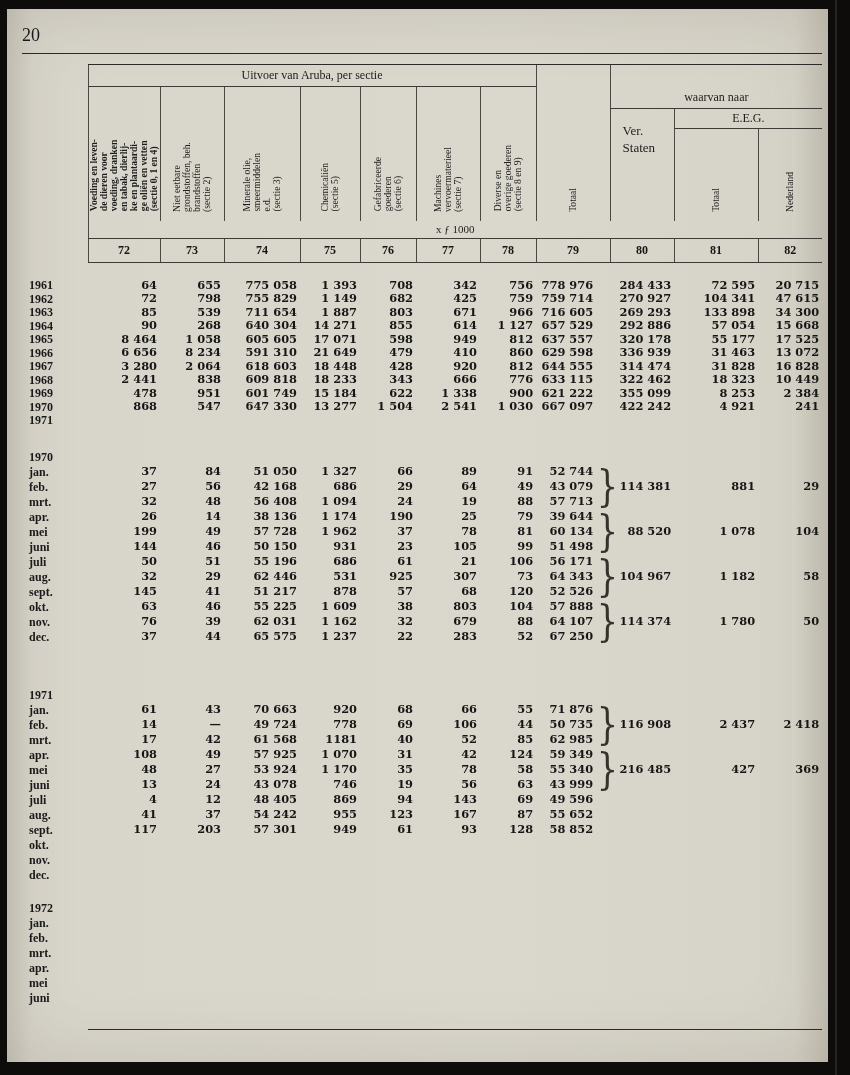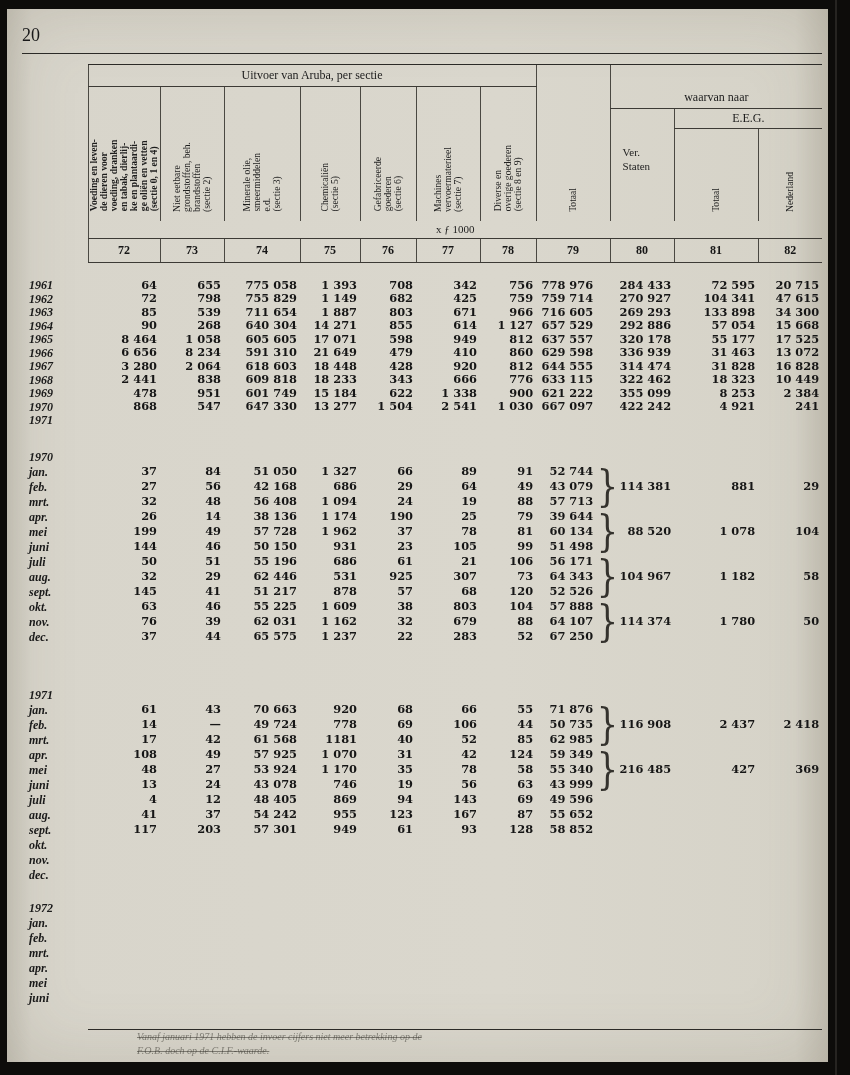--- a/index.html
+++ b/index.html
@@ -23,24 +23,24 @@
   .bl{border-left:1px solid #4a4842}
   .bt{border-top:1.5px solid #2b2a27}
   .bb{border-bottom:1.2px solid #3c3a35}
   .gh{font-size:12px;text-align:center;color:#1d1d1d}
   .vcell{vertical-align:bottom;text-align:center;padding-bottom:5px}
   .vert{
     display:inline-block;writing-mode:vertical-rl;transform:rotate(180deg);
     white-space:pre-line;font-size:9.6px;line-height:1.05;color:#1d1d1d;text-align:left;
   }
   .vert.bold{font-weight:bold}
-  .verstaten{vertical-align:top;text-align:left;padding:36px 0 0 12px;font-size:11px;line-height:1.3;white-space:pre-line;color:#1d1d1d}
+  .verstaten{vertical-align:top;text-align:left;padding:14px 0 0 12px;font-size:13px;line-height:1.3;white-space:pre-line;color:#1d1d1d}
   .unit{font-size:11px;text-align:center;color:#1d1d1d}
   .colno{font-size:12px;font-weight:bold;text-align:center;color:#161616}
-  .lbl{font-style:italic;font-weight:bold;font-size:12px;padding-left:7px;color:#1a1a1a;white-space:nowrap;line-height:1}
+  .lbl{font-weight:bold;font-size:12px;padding-left:7px;color:#1a1a1a;white-space:nowrap;line-height:1}
   .num{font-size:11.4px;font-weight:bold;text-align:right;padding-right:3px;color:#161616;white-space:nowrap;line-height:1;font-family:"DejaVu Serif",serif}
   .bcell{position:relative}
   .brace{
     position:absolute;left:-2px;top:50%;transform:translateY(-50%) scaleX(.8);
     font-size:42px;color:#34322d;font-family:"DejaVu Serif",serif;line-height:1;
   }
   .btmline{border-top:1.5px solid #2b2a27}
   .footnote{
     position:absolute;left:130px;bottom:4px;
     font-size:10px;font-style:italic;color:rgba(55,52,46,.55);
@@ -828,15 +828,13 @@
         </tr>
       </tbody>
     <tfoot>
       <tr>
         <td></td>
         <td colspan="12" class="btmline"></td>
       </tr>
     </tfoot>
   </table>
 
-  <div class="footnote">Vanaf januari 1971 hebben de invoer cijfers niet meer betrekking op de
-F.O.B. doch op de C.I.F.-waarde.</div>
 </div>
 
 </body></html>

